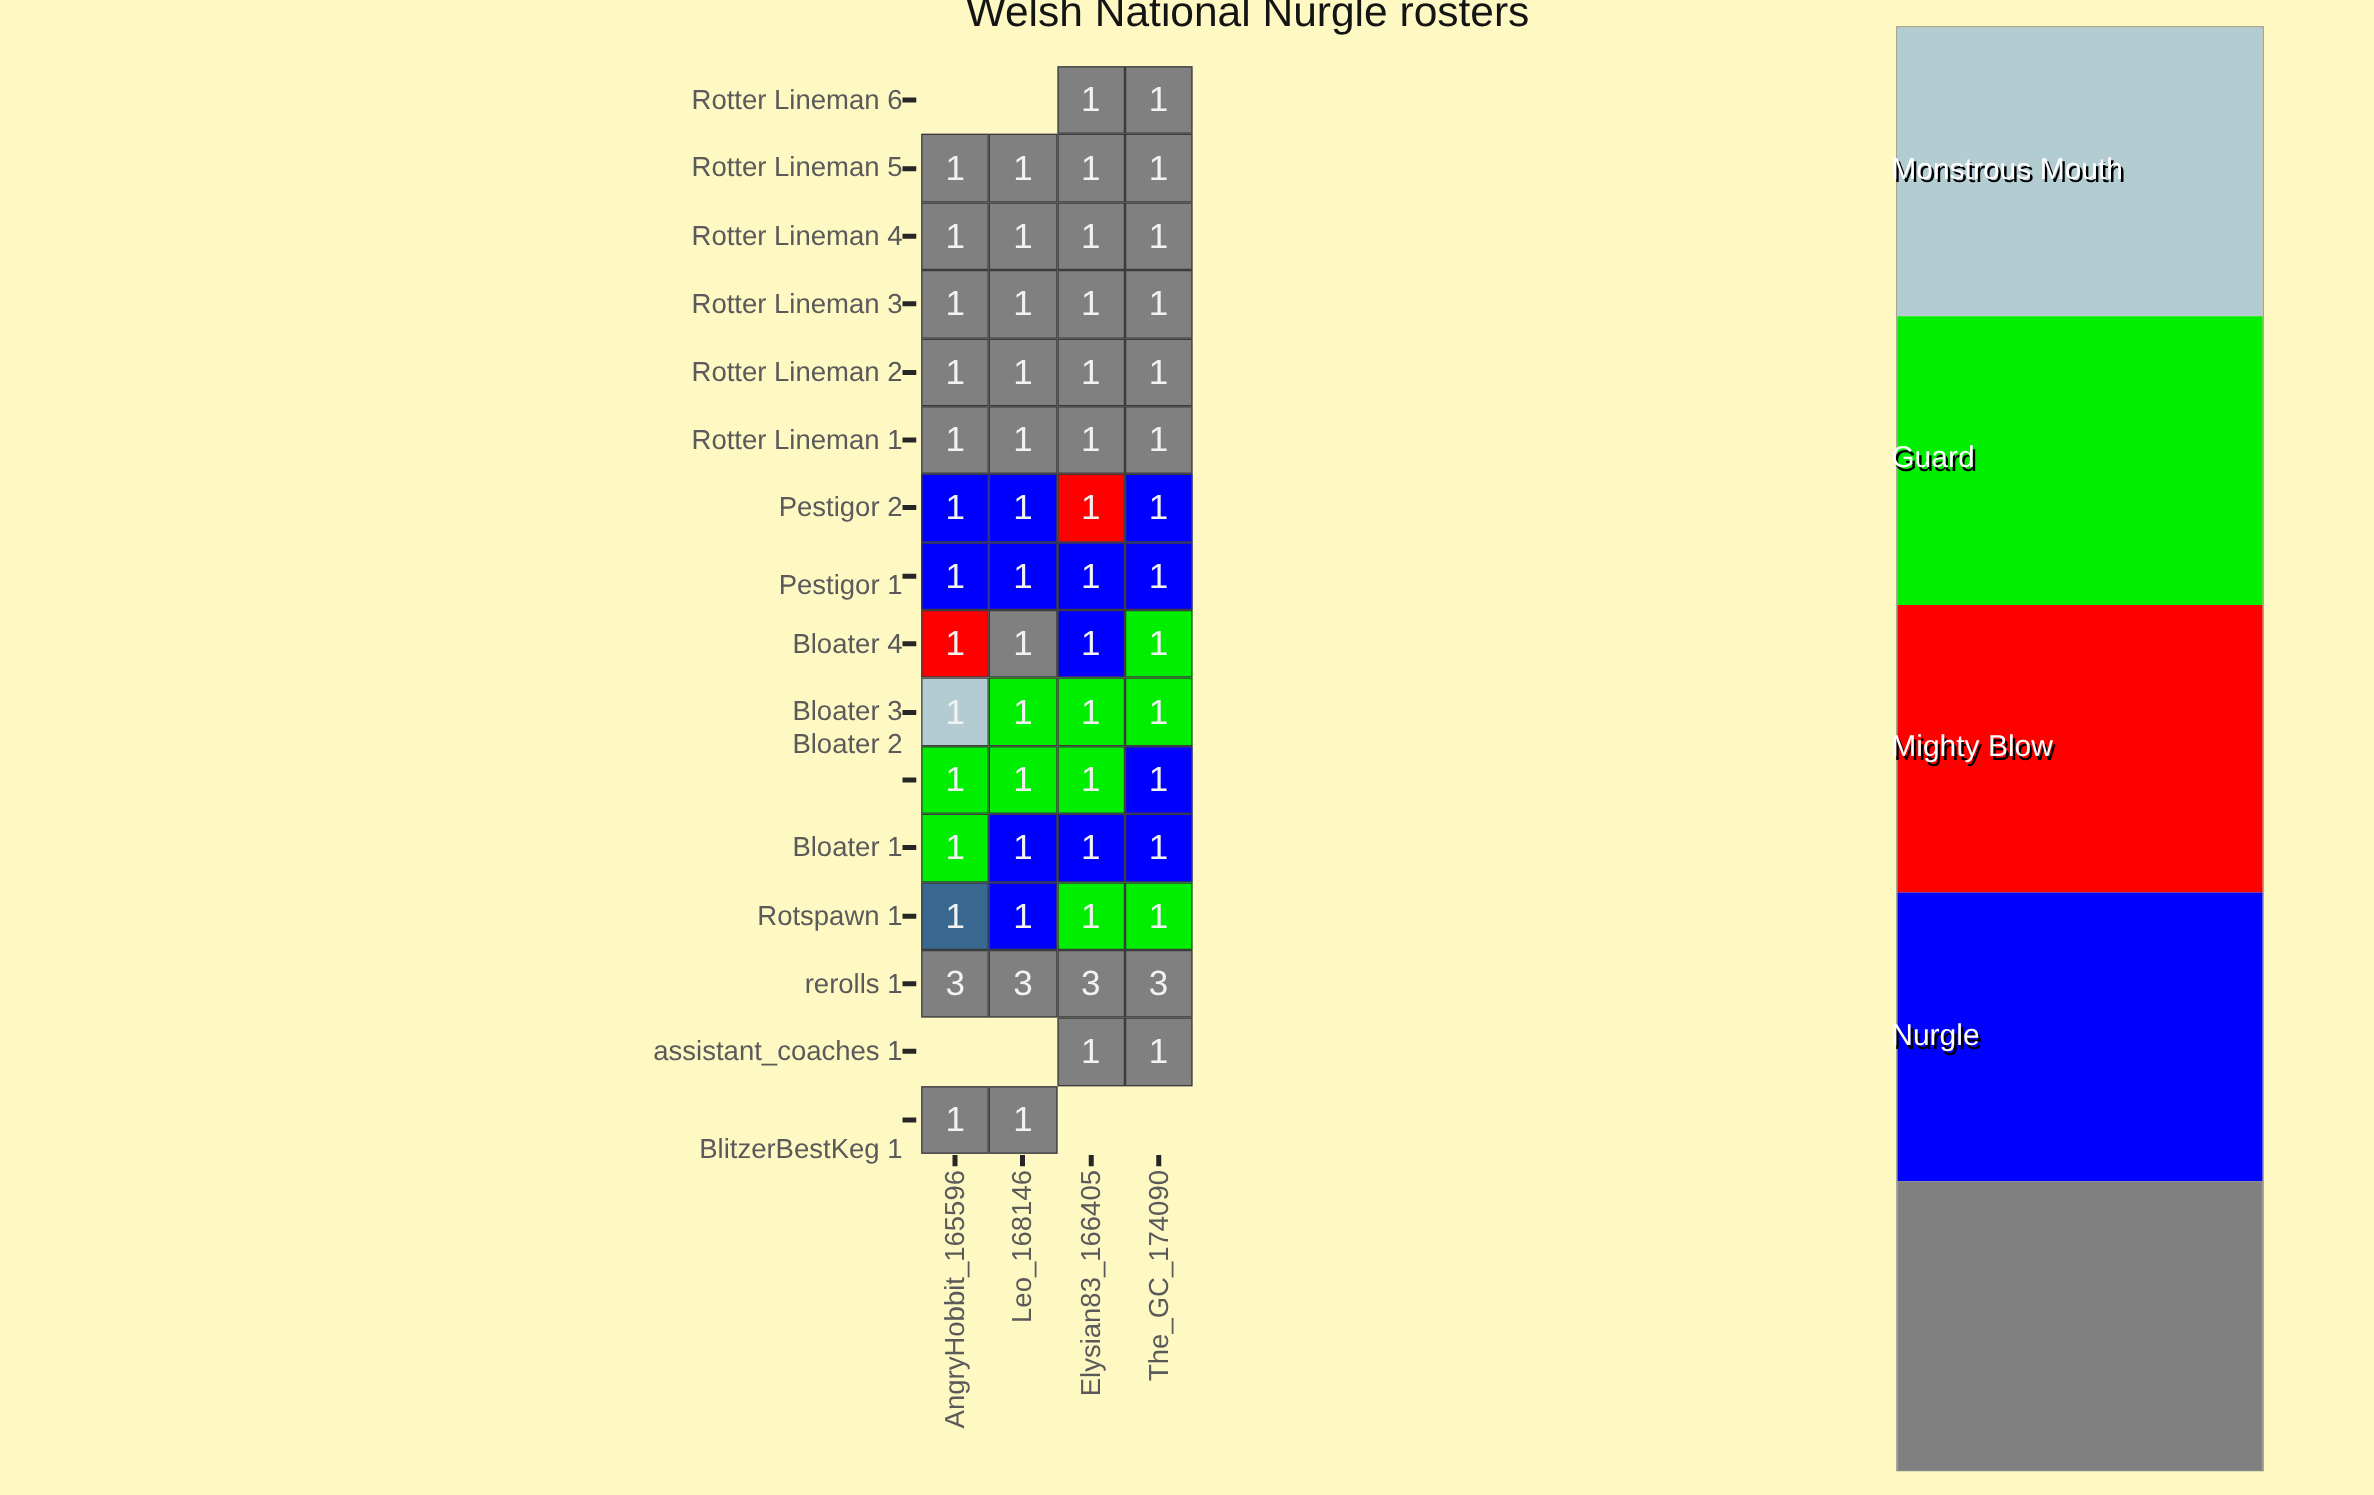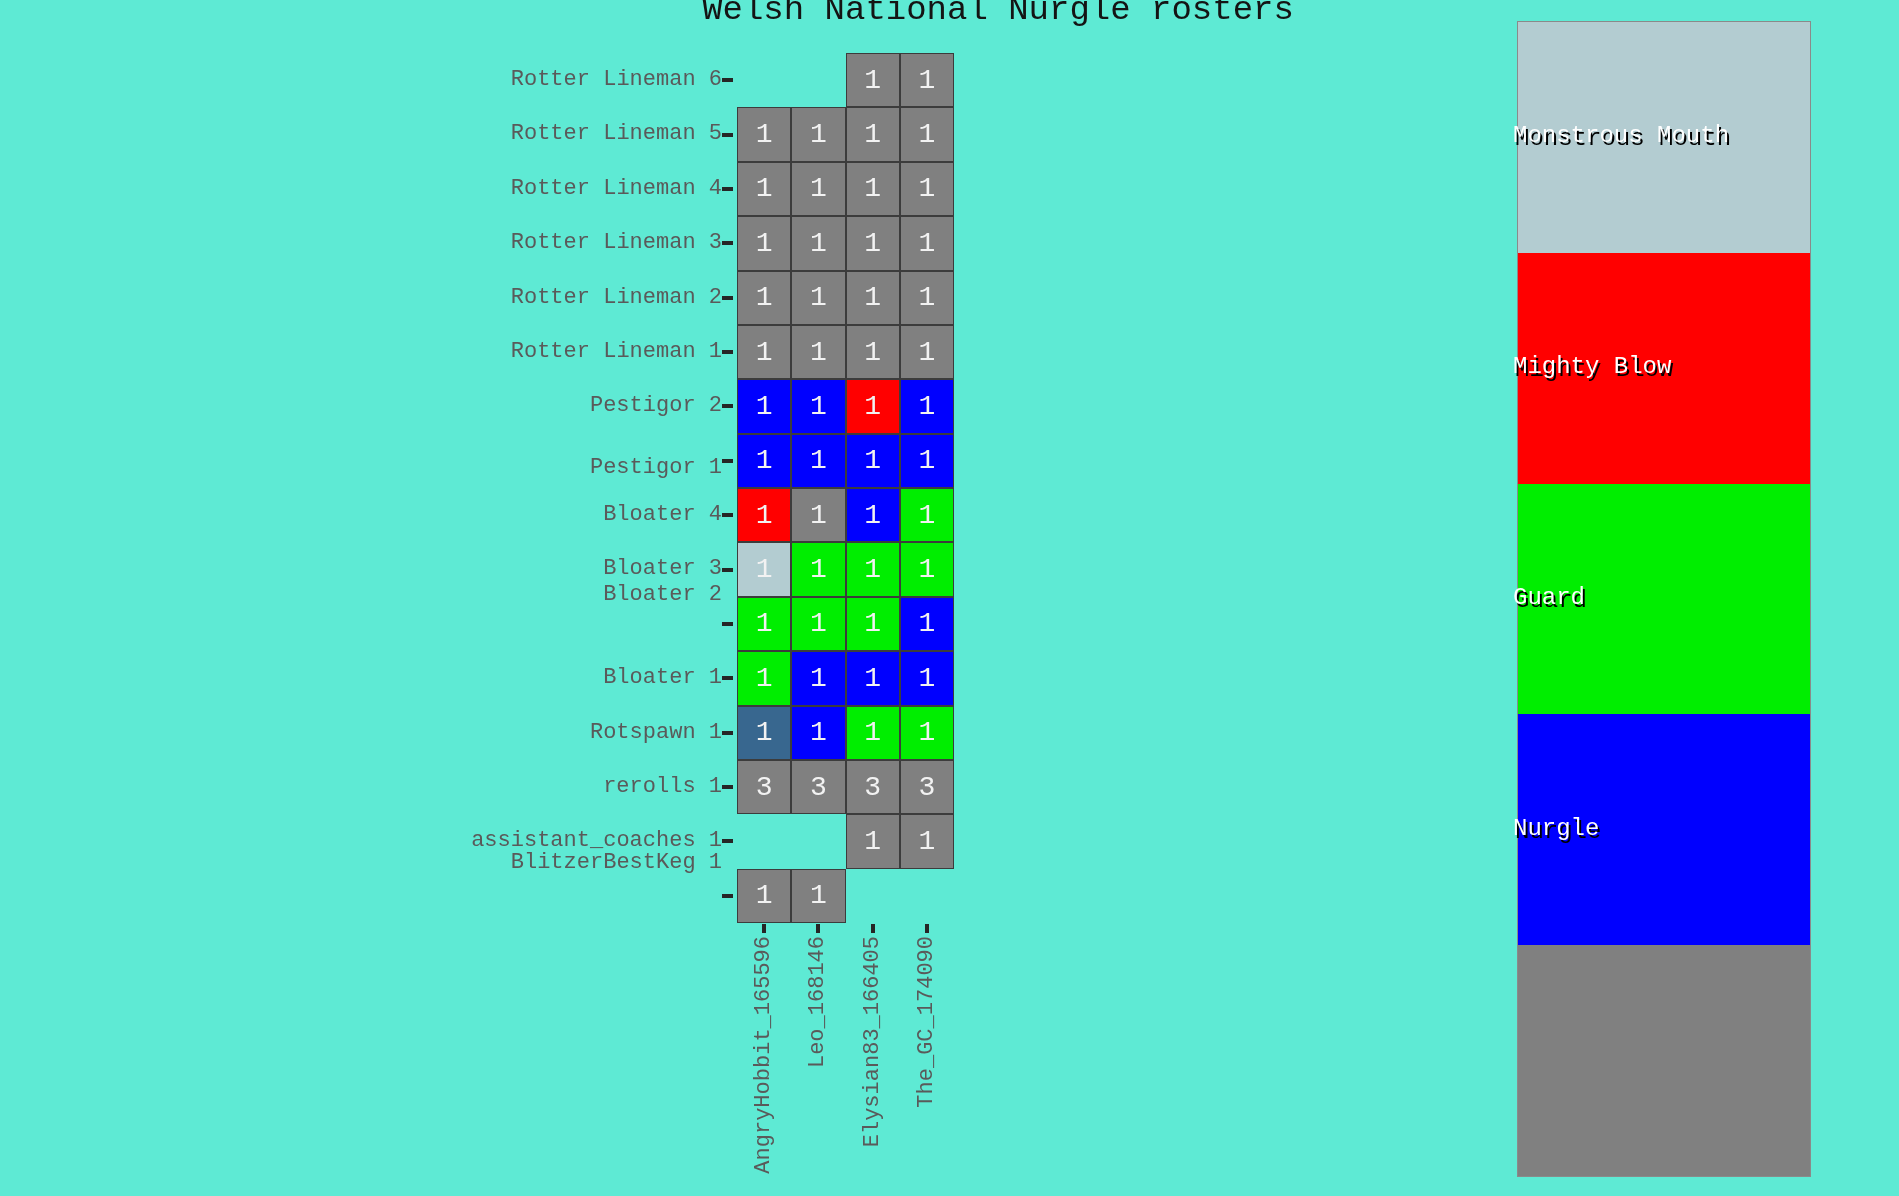--- a/index.html
+++ b/index.html
@@ -1,18 +1,18 @@
 <!DOCTYPE html>
 <html><head>
 <meta charset="utf-8">
 <style>
   html,body{margin:0;padding:0;background:#fff;}
   #canvas{
-    position:relative;width:1899px;height:1196px;overflow:hidden;background:#5eead4;
-    font-family:Liberation Mono, monospace;
+    position:relative;width:1899px;height:1196px;overflow:hidden;background:#fef9c3;
+    font-family:Liberation Sans, sans-serif;
   }
   .chart-title{
     position:absolute;left:998px;top:-9px;transform:translateX(-50%);
     font-size:34px;color:#141414;white-space:nowrap;
   }
   #grid{
     position:absolute;left:737px;top:53px;width:217px;height:870px;
     display:grid;grid-template-columns:repeat(4,1fr);grid-template-rows:repeat(16,1fr);
   }
   .cell{
@@ -70,21 +70,21 @@
       <div class="ylab" style="top: 568px; height: 54.375px; line-height: 54.375px;">Bloater 2</div>
       <div class="ytick" style="top: 621.938px;"></div>
       <div class="ylab" style="top: 651.125px; height: 54.375px; line-height: 54.375px;">Bloater 1</div>
       <div class="ytick" style="top: 676.312px;"></div>
       <div class="ylab" style="top: 705.5px; height: 54.375px; line-height: 54.375px;">Rotspawn 1</div>
       <div class="ytick" style="top: 730.688px;"></div>
       <div class="ylab" style="top: 759.875px; height: 54.375px; line-height: 54.375px;">rerolls 1</div>
       <div class="ytick" style="top: 785.062px;"></div>
       <div class="ylab" style="top: 814.25px; height: 54.375px; line-height: 54.375px;">assistant_coaches 1</div>
       <div class="ytick" style="top: 839.438px;"></div>
-      <div class="ylab" style="top: 836px; height: 54.375px; line-height: 54.375px;">BlitzerBestKeg 1</div>
+      <div class="ylab" style="top: 892px; height: 54.375px; line-height: 54.375px;">BlitzerBestKeg 1</div>
       <div class="ytick" style="top: 893.812px;"></div>
     </div>
   <div id="x-axis">
       <div class="xtick" style="left: 762.125px;"></div>
       <div class="xlab" style="left: 614.125px; top: 1074px;">AngryHobbit_165596</div>
       <div class="xtick" style="left: 816.375px;"></div>
       <div class="xlab" style="left: 668.375px; top: 1074px;">Leo_168146</div>
       <div class="xtick" style="left: 870.625px;"></div>
       <div class="xlab" style="left: 722.625px; top: 1074px;">Elysian83_166405</div>
       <div class="xtick" style="left: 924.875px;"></div>
@@ -153,24 +153,24 @@
       <div class="cell" style="background: rgb(128, 128, 128);">1</div>
       <div class="cell" style="background: rgb(128, 128, 128);">1</div>
       <div class="cell" style="background: rgb(128, 128, 128);">1</div>
       <div class="cell empty"></div>
       <div class="cell empty"></div>
     </div>
   <div id="legend">
       <div class="band" style="background: rgb(179, 204, 209);">
         <span class="band-label">Monstrous Mouth</span>
       </div>
+      <div class="band" style="background: rgb(0, 238, 0);">
+        <span class="band-label">Guard</span>
+      </div>
       <div class="band" style="background: rgb(255, 0, 0);">
         <span class="band-label">Mighty Blow</span>
-      </div>
-      <div class="band" style="background: rgb(0, 238, 0);">
-        <span class="band-label">Guard</span>
       </div>
       <div class="band" style="background: rgb(0, 0, 255);">
         <span class="band-label">Nurgle</span>
       </div>
       <div class="band" style="background: rgb(128, 128, 128);"></div>
     </div>
 </div>
 
 </body></html>

